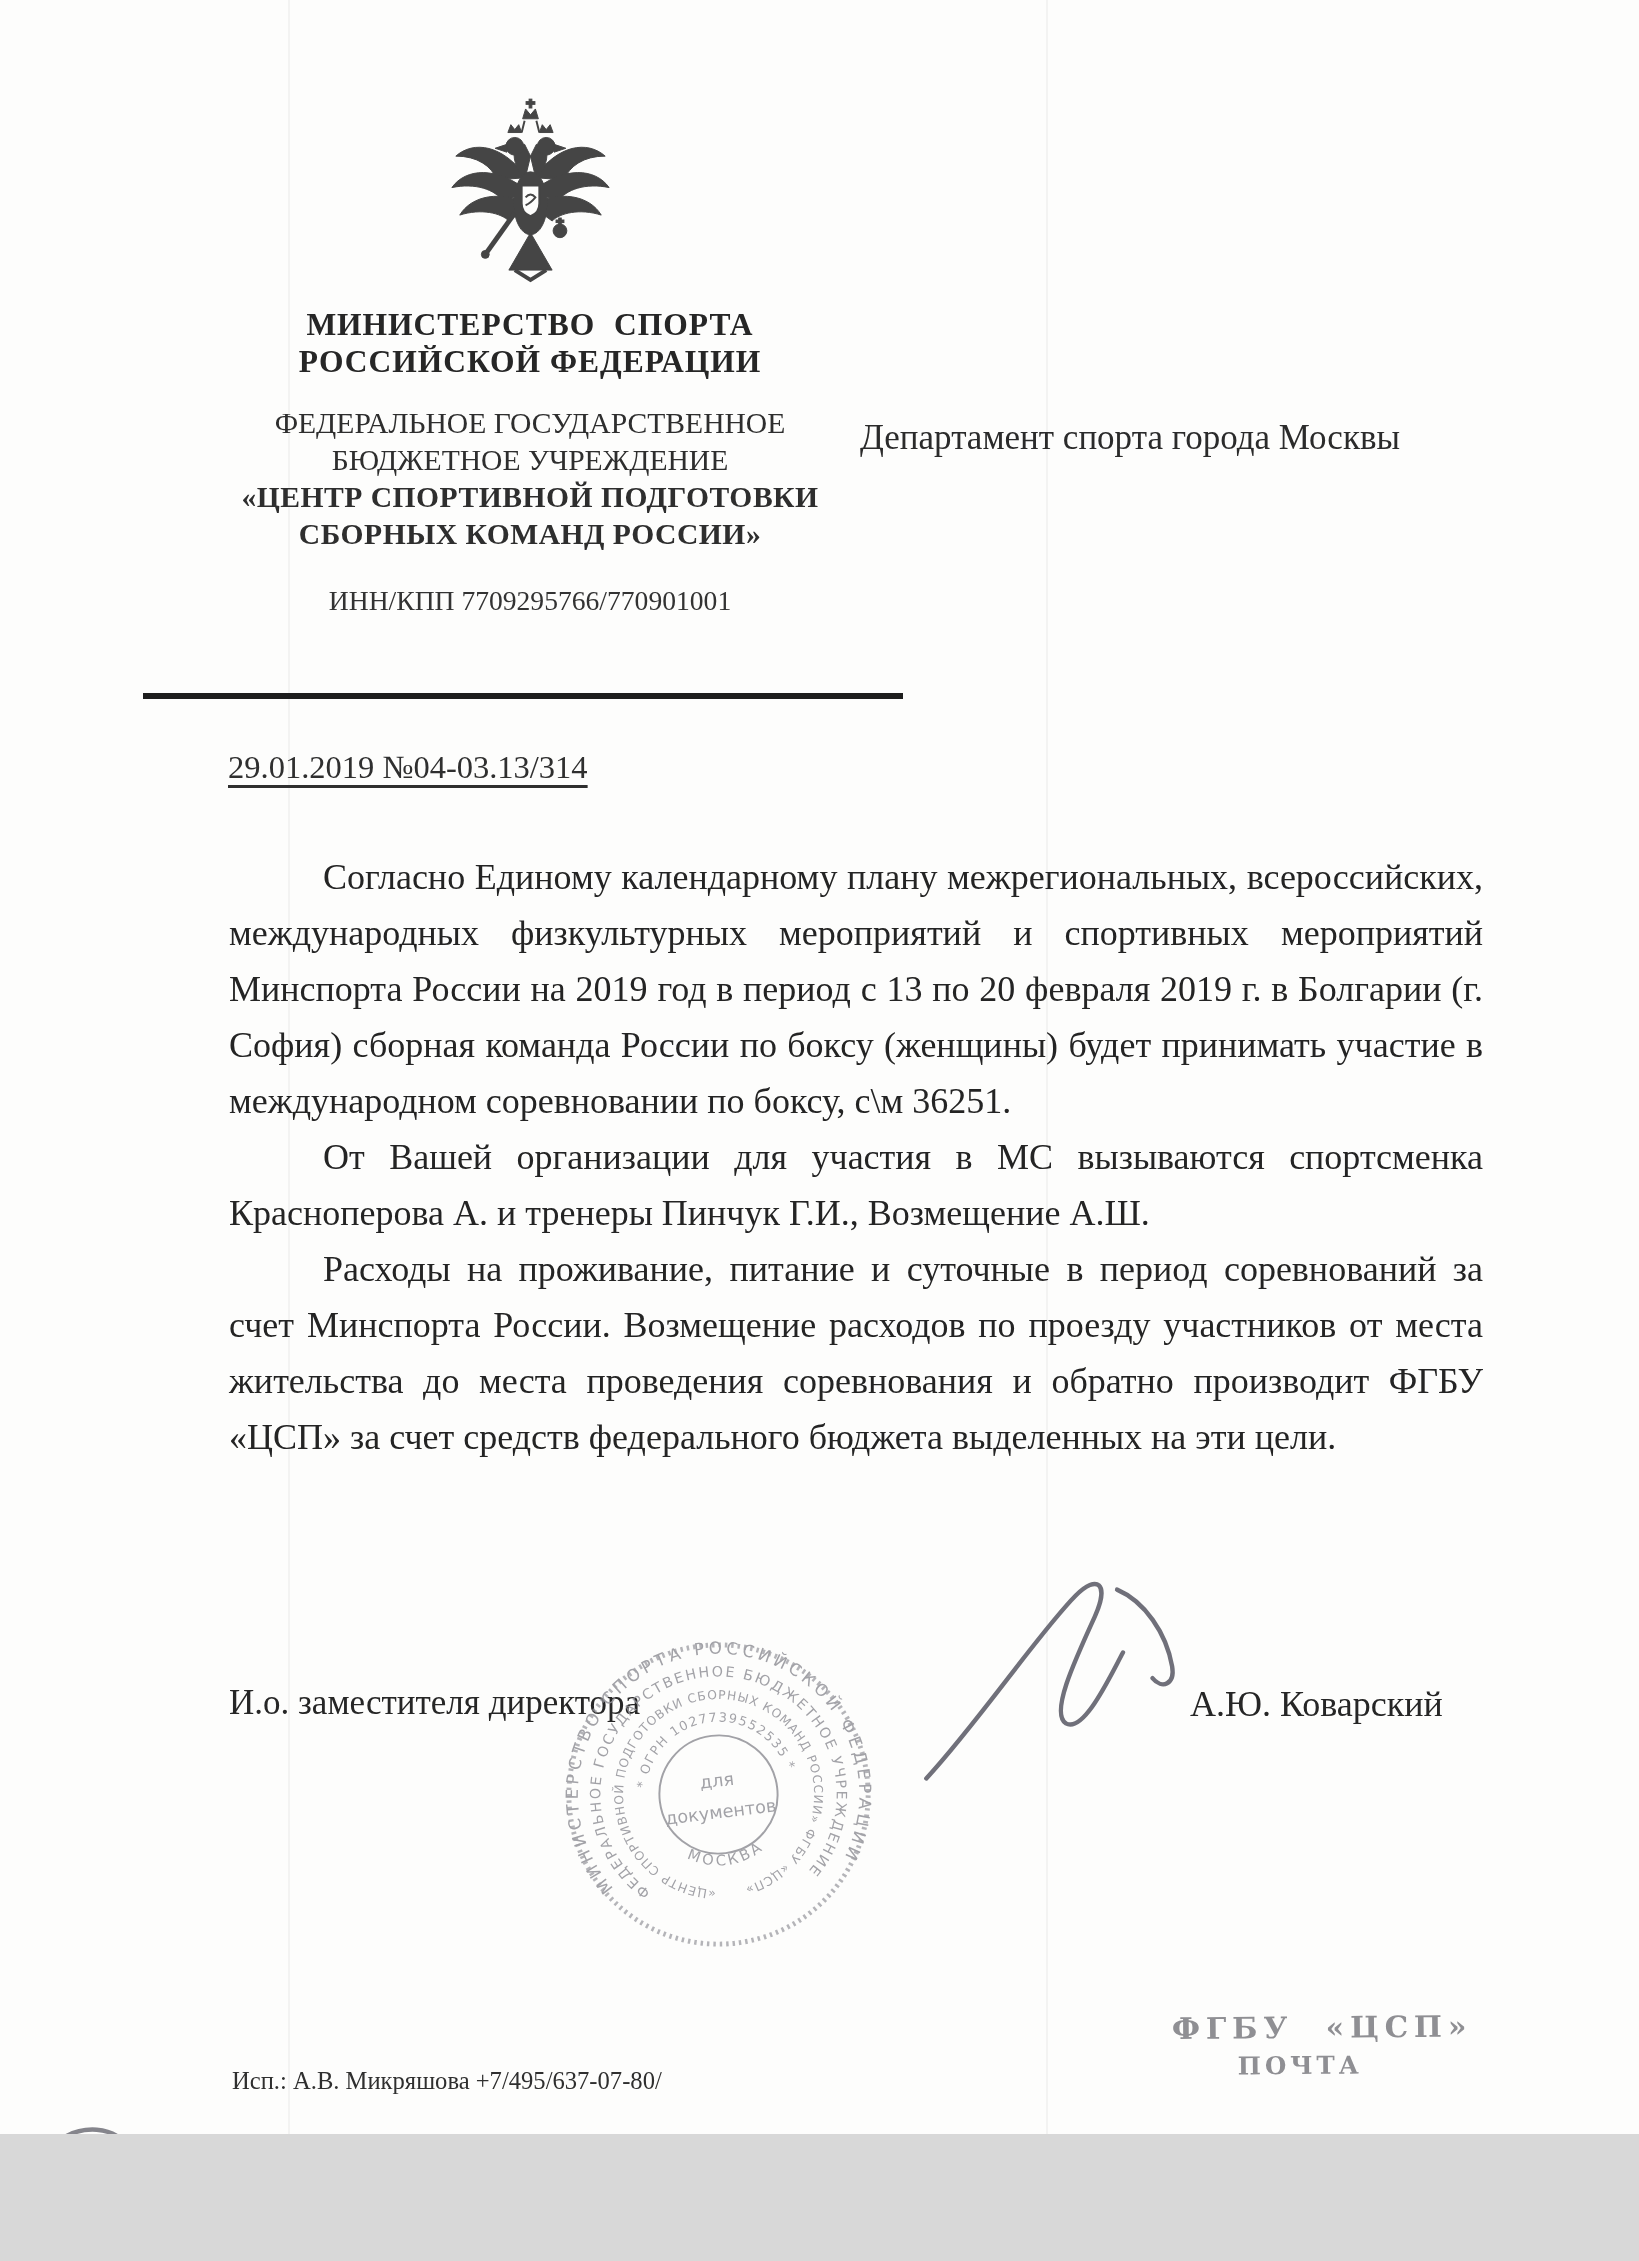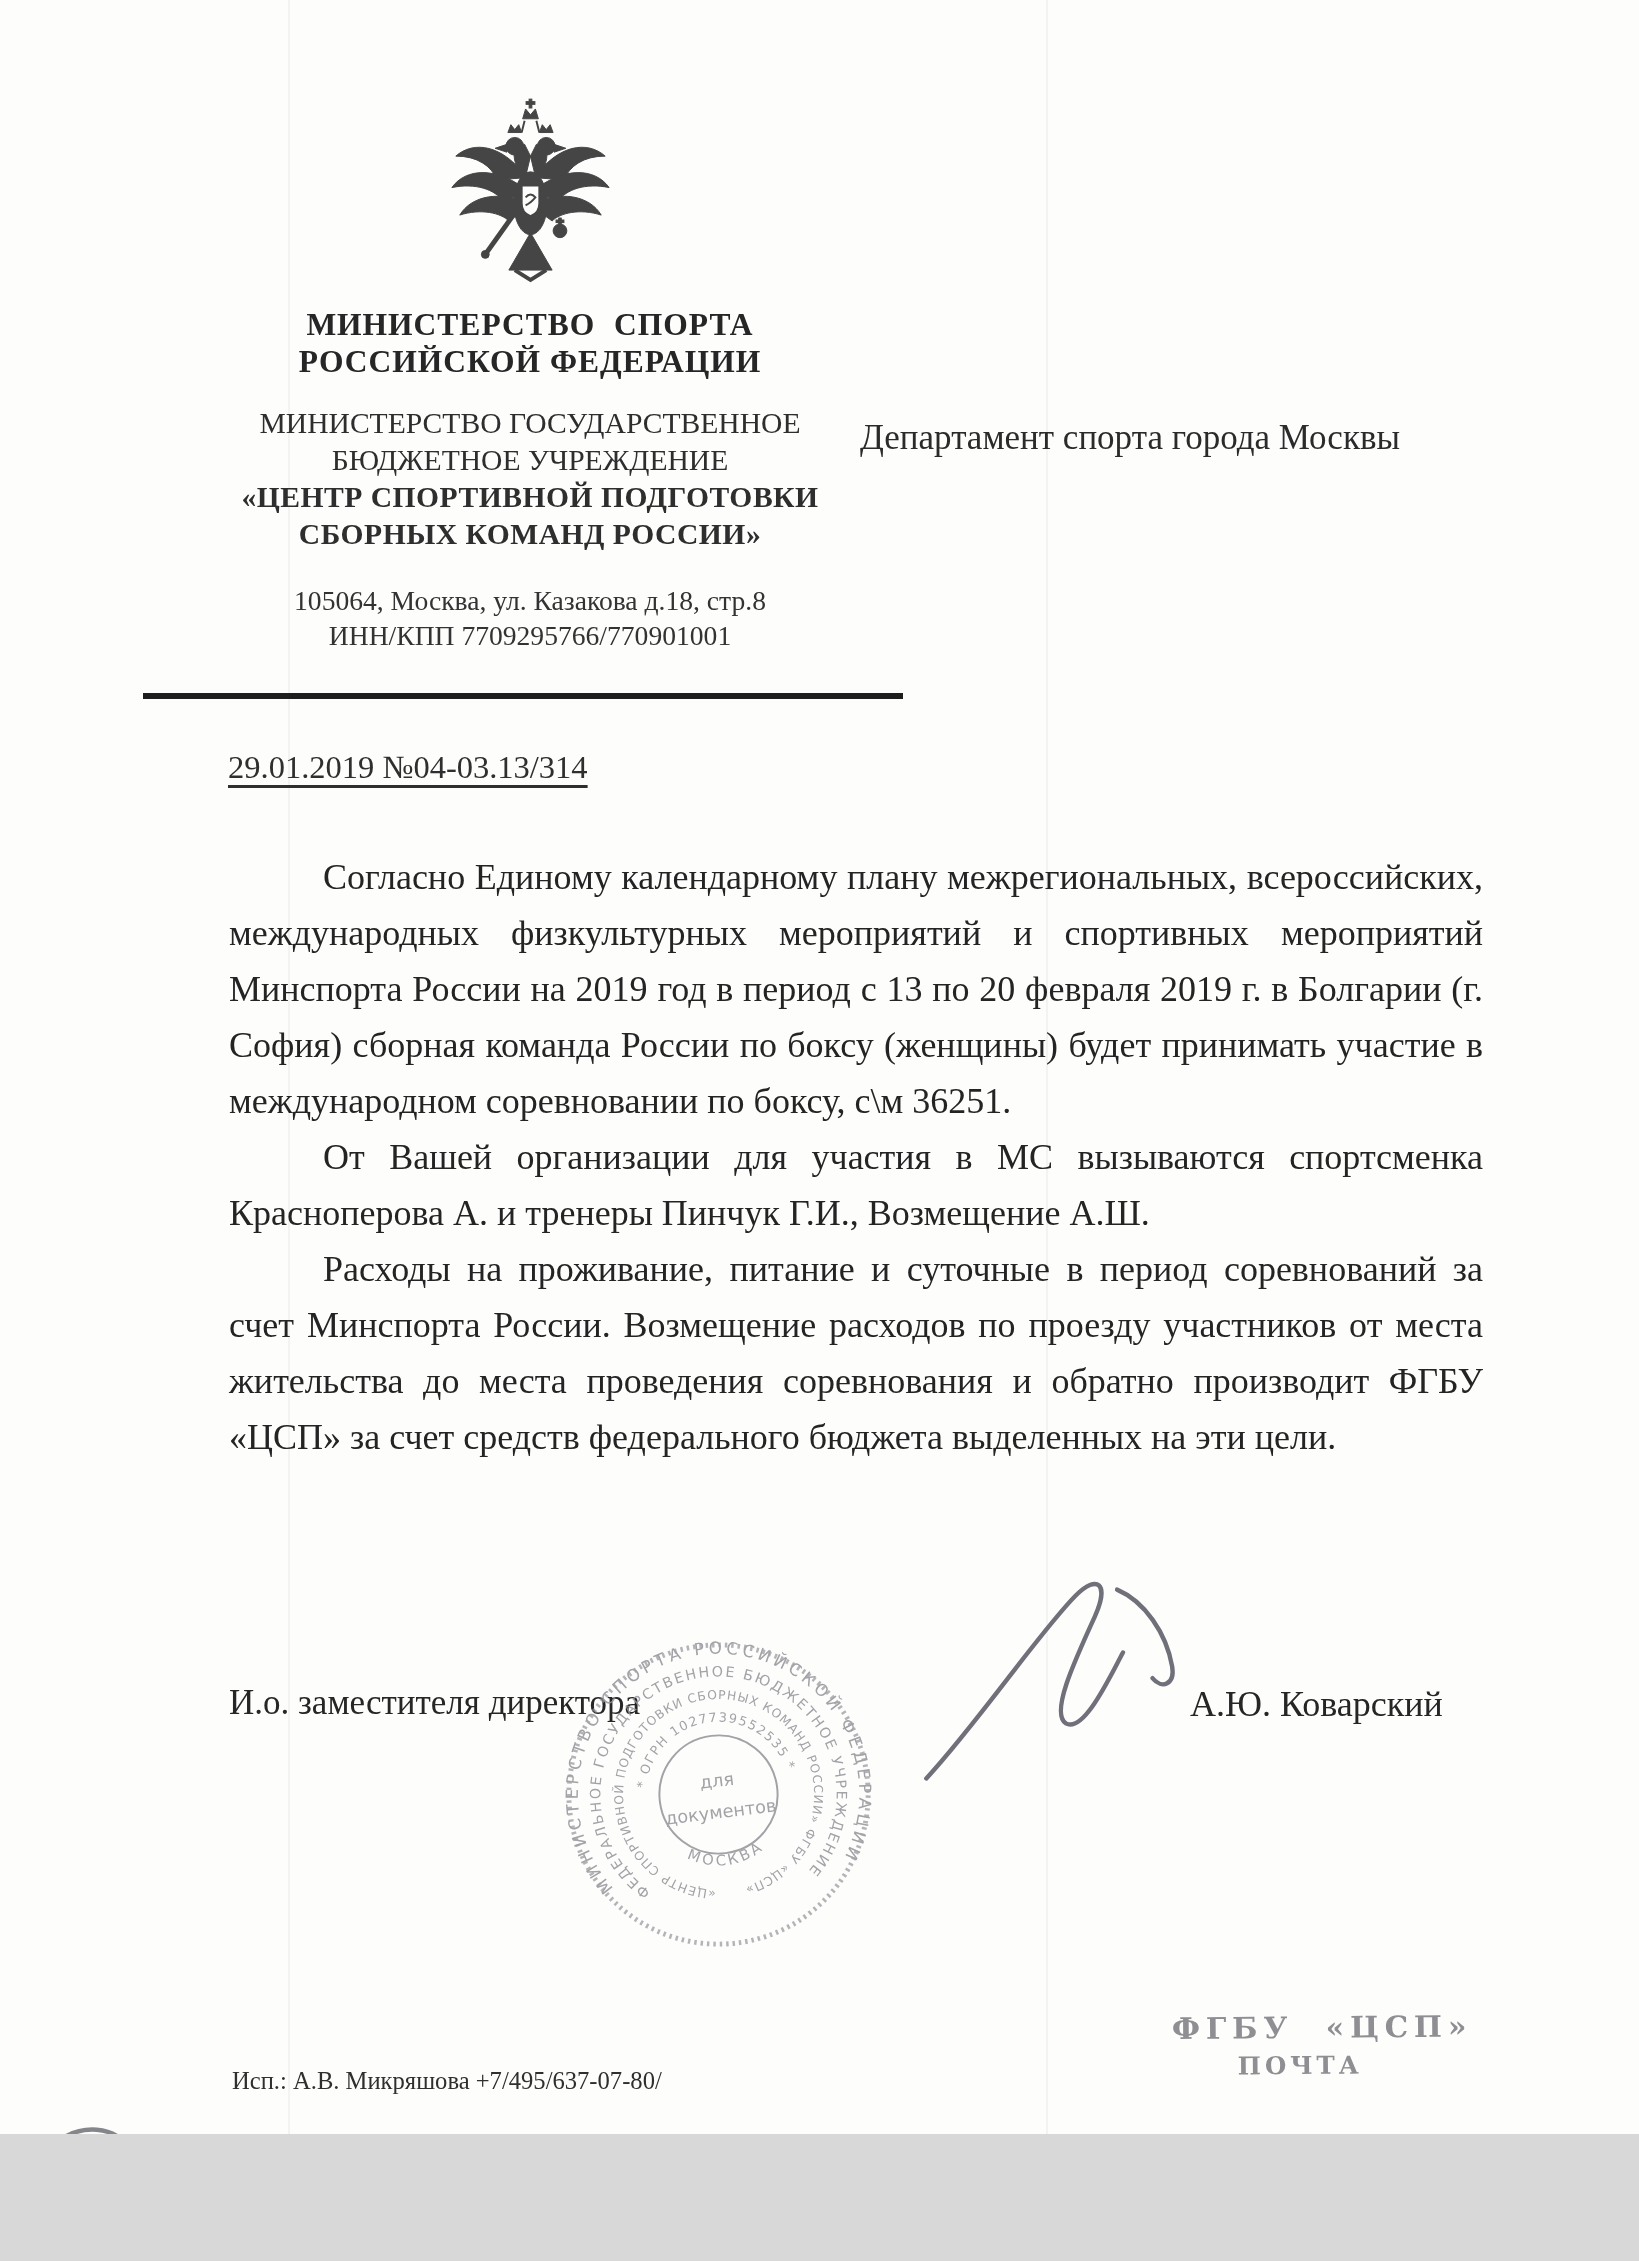--- a/index.html
+++ b/index.html
@@ -115,27 +115,26 @@
         <rect x="114.7" y="133" width="2.6" height="8"></rect>
         <rect x="112" y="135" width="8" height="2.6"></rect>
       </g>
 
       <path d="M77,100 h18 v18 q0,10 -9,13 q-9,-3 -9,-13 Z" fill="#fdfdfc" stroke="#454545" stroke-width="2"></path>
       <path d="M81,112 q5,-6 10,0 q-5,6 -10,8" fill="none" stroke="#454545" stroke-width="2"></path>
     </svg>
     <div class="min-line first">МИНИСТЕРСТВО СПОРТА</div>
     <div class="min-line">РОССИЙСКОЙ ФЕДЕРАЦИИ</div>
     <div class="org-block">
-      <div class="org-line">МИНИСТЕРСТВО ГОСУДАРСТВЕННОЕ</div>
+      <div class="org-line">ФЕДЕРАЛЬНОЕ ГОСУДАРСТВЕННОЕ</div>
       <div class="org-line">БЮДЖЕТНОЕ УЧРЕЖДЕНИЕ</div>
       <div class="org-line bold">«ЦЕНТР СПОРТИВНОЙ ПОДГОТОВКИ</div>
       <div class="org-line bold">СБОРНЫХ КОМАНД РОССИИ»</div>
     </div>
     <div class="addr-block">
-      <div class="addr-line">105064, Москва, ул. Казакова д.18, стр.8</div>
       <div class="addr-line">ИНН/КПП 7709295766/770901001</div>
     </div>
   </div>
 
   <div class="recipient">Департамент спорта города Москвы</div>
 
   <div class="rule"></div>
 
   <div class="refline">29.01.2019 №04-03.13/314</div>
 

